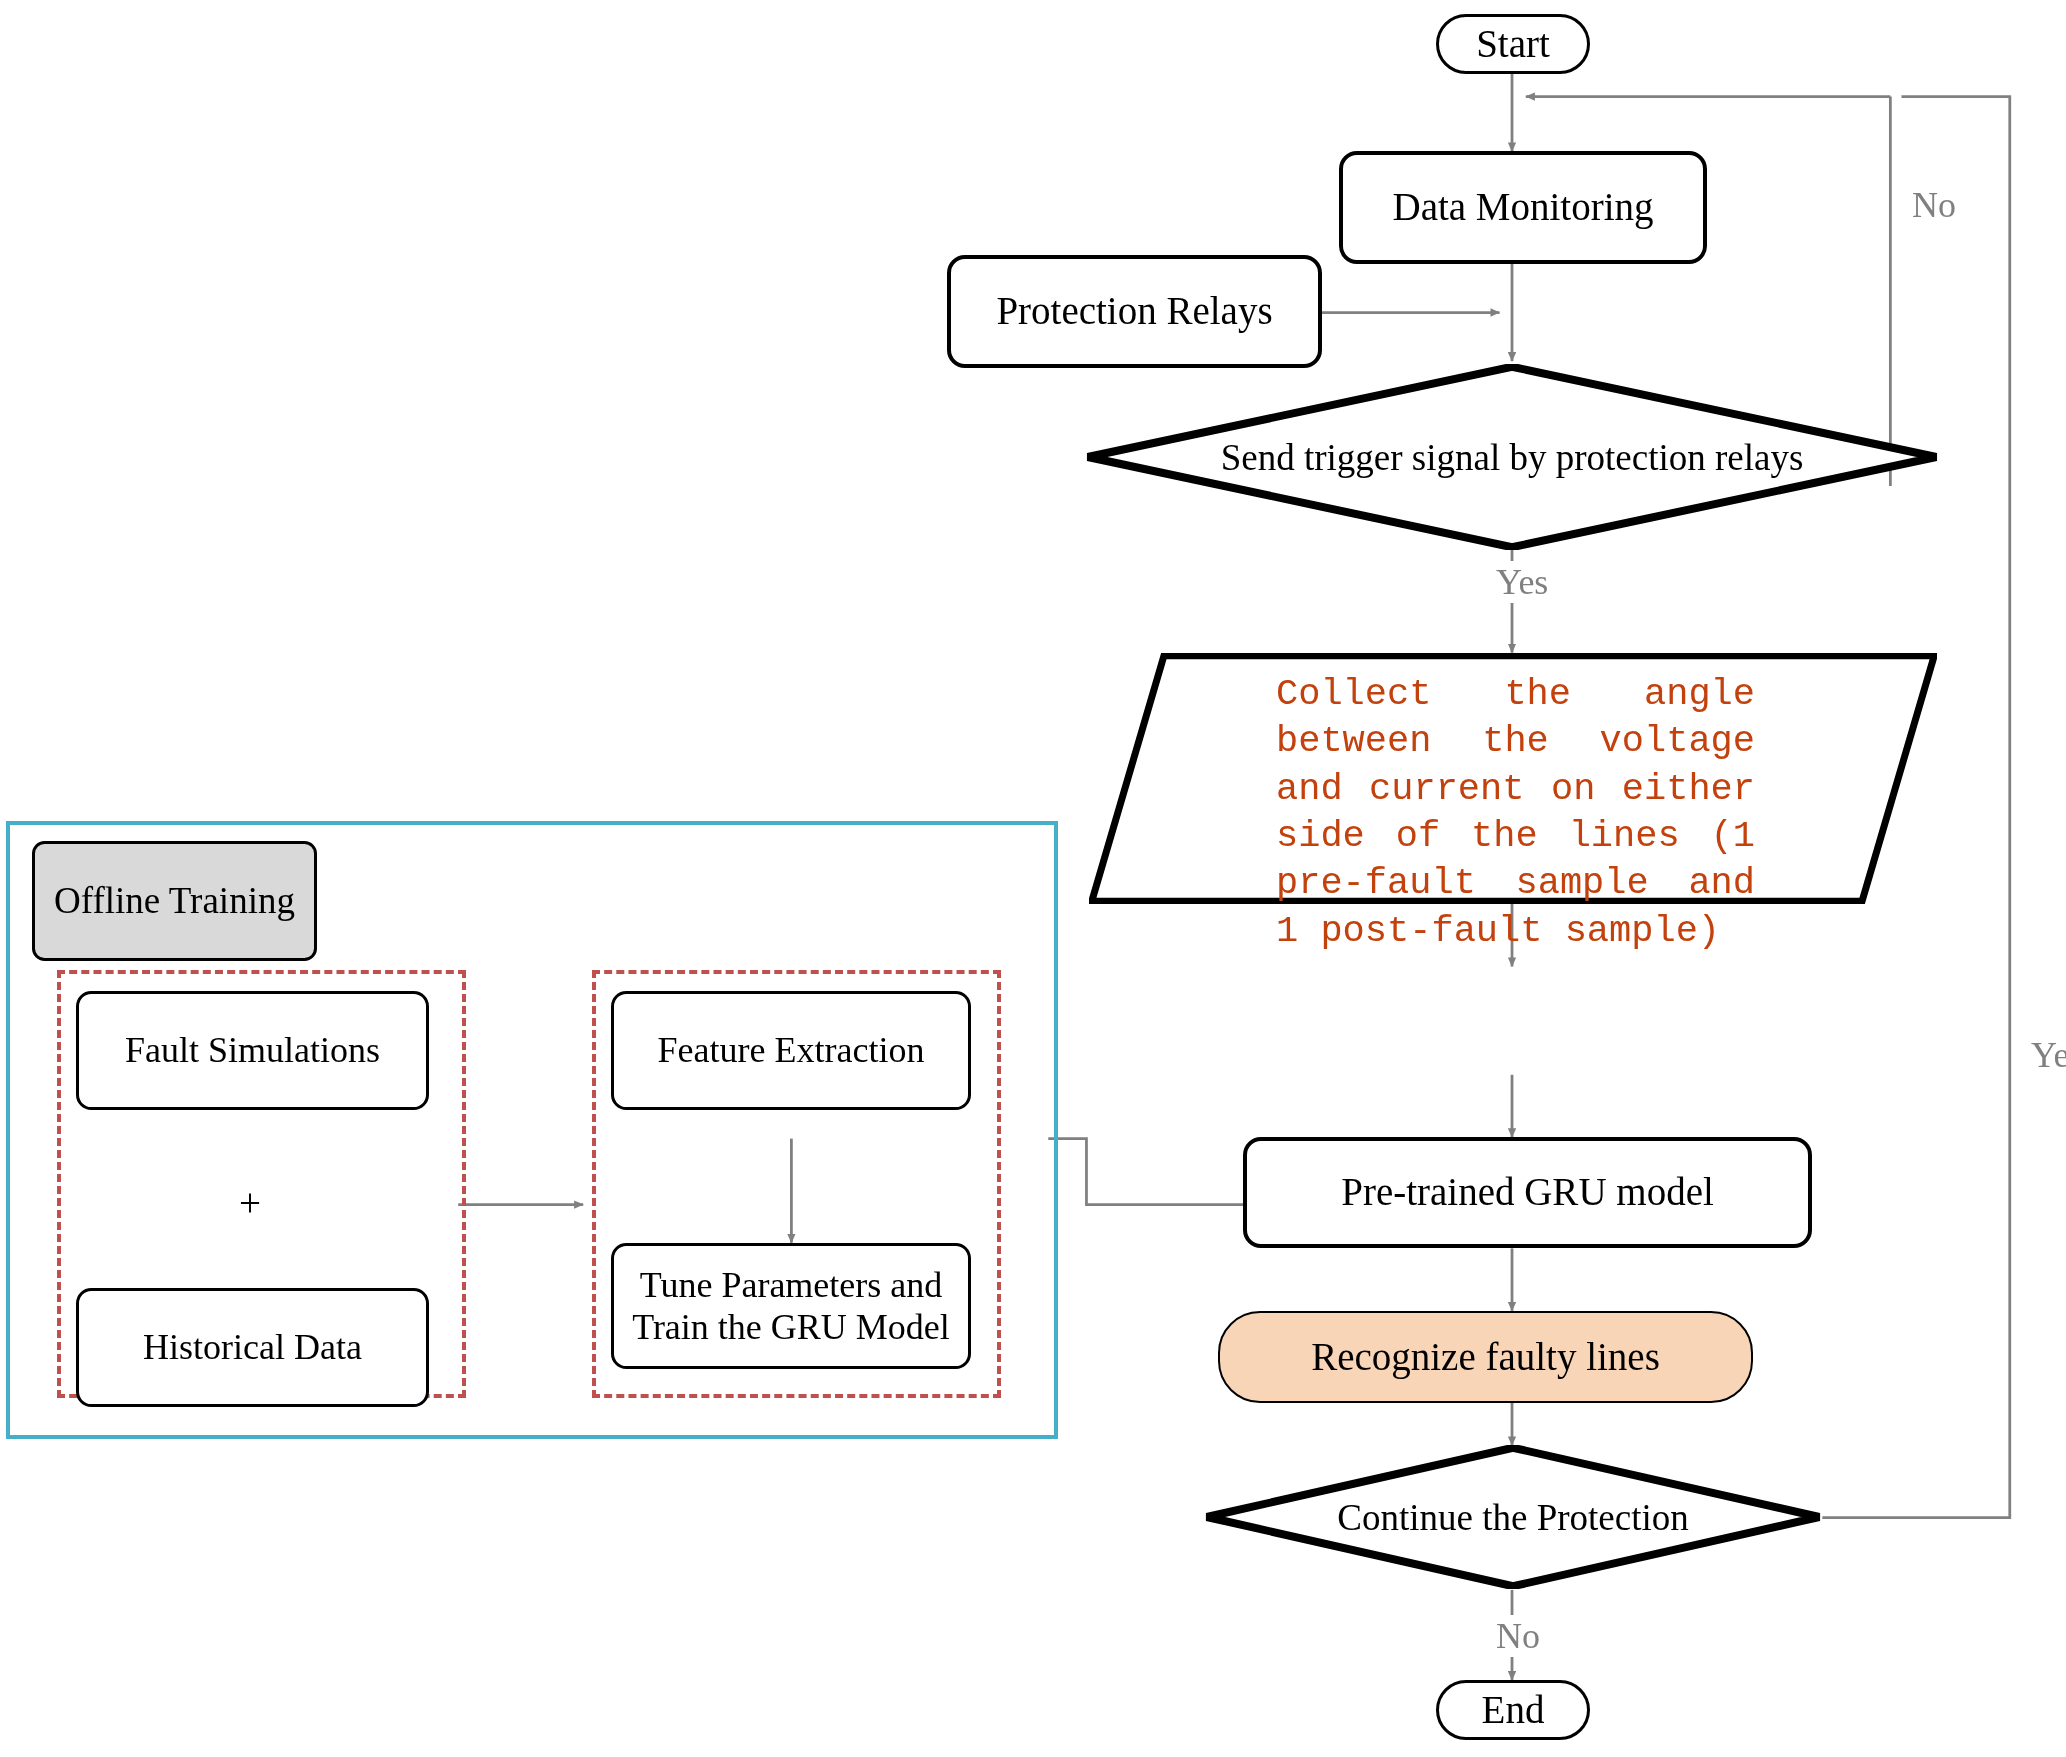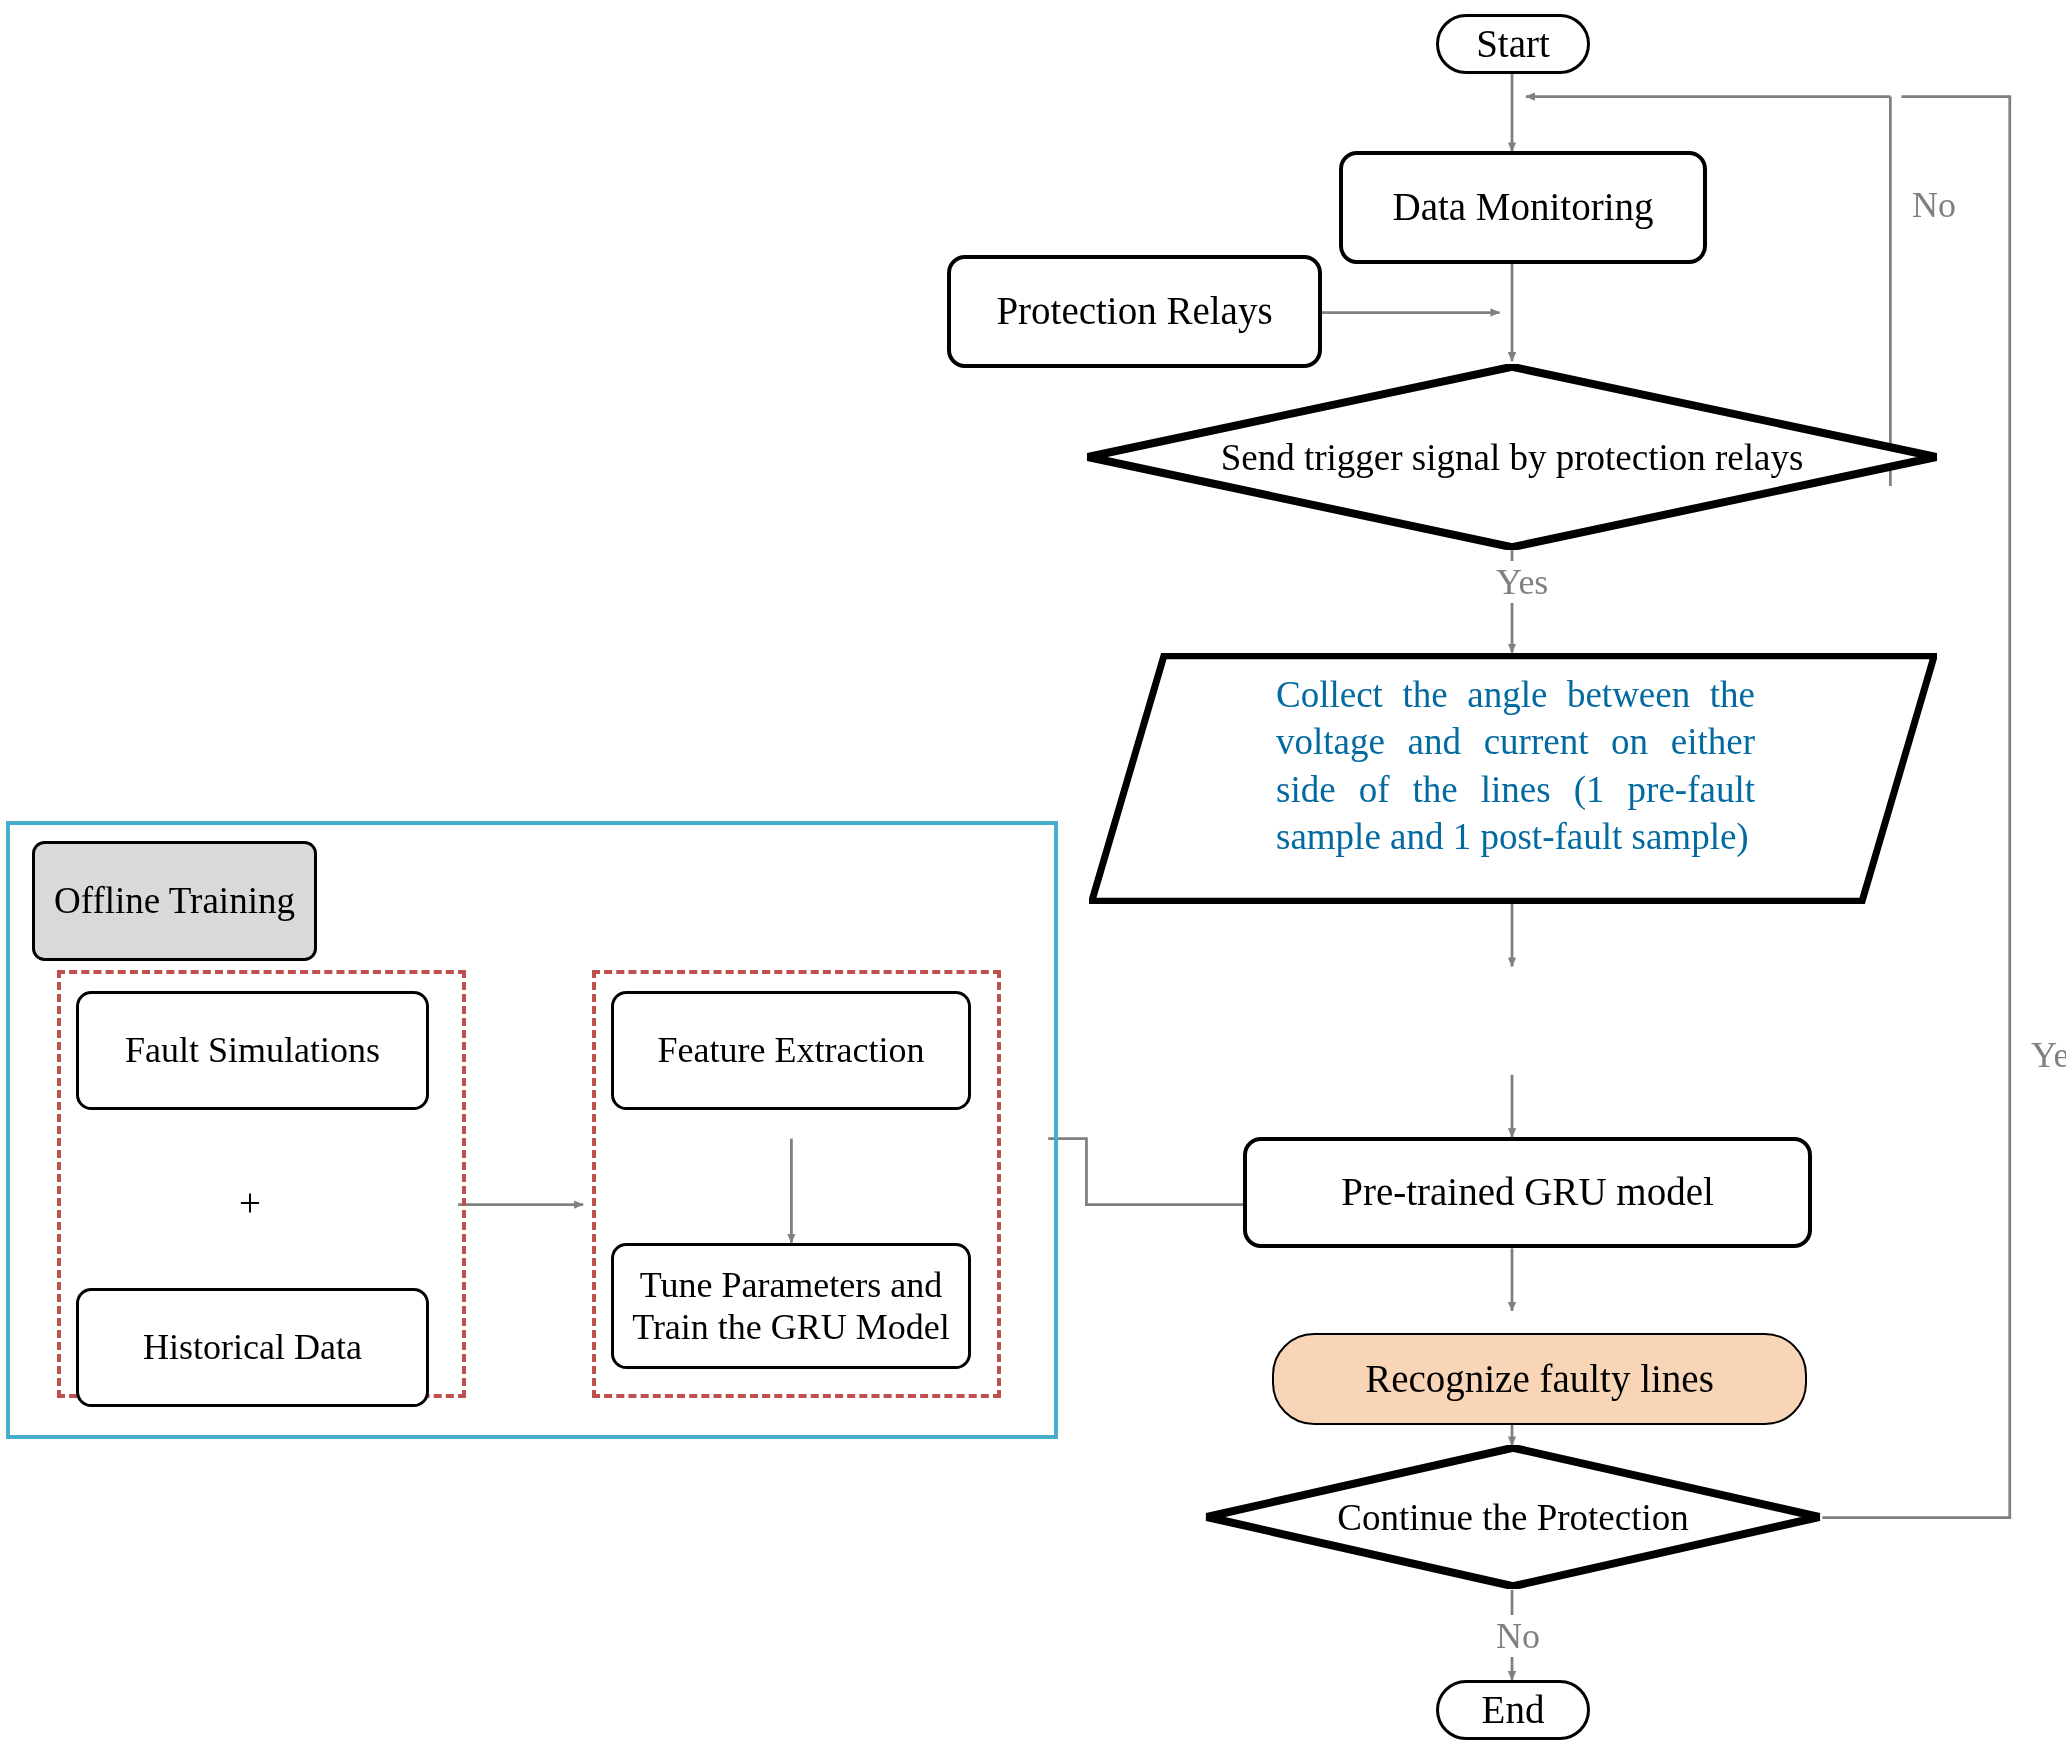--- a/index.html
+++ b/index.html
@@ -74,21 +74,22 @@
   }
   .decision svg{
     position:absolute;
     left:0;top:0;
     width:100%;height:100%;
     z-index:1;
   }
   .io-par{
     position:absolute;
     font-size:37px;
-    color:#0369a1;
+    color:#c2410c;
+    font-family:Liberation Mono, monospace;
   }
   .io-par svg{
     position:absolute;left:0;top:0;width:100%;height:100%;z-index:1;
   }
   .io-par .ptext{
     position:absolute;
     z-index:3;
     text-align:justify;
     text-align-last:left;
     line-height:1.28;
@@ -200,21 +201,21 @@
       <polygon points="108,4 1218,4 1114,358 4,358" fill="#ffffff" stroke="#000000" stroke-width="7" vector-effect="non-scaling-stroke"></polygon>
     </svg>
     <div class="ptext" style="left:187px;top:18px;width:479px;">Collect the angle between the voltage and current on either side of the lines (1 pre-fault sample and 1 post-fault sample)</div>
   </div>
 
 
   <div class="node process" style="left:1243px;top:1137px;width:569px;height:111px;">
     <span>Pre-trained GRU model</span>
   </div>
 
-  <div class="node highlight" style="left:1272px;top:1311px;width:535px;height:92px;background:#F9D5B7;margin-top:22px;">
+  <div class="node highlight" style="left:1218px;top:1311px;width:535px;height:92px;background:#F9D5B7;">
     <span>Recognize faulty lines</span>
   </div>
 
   <div class="decision" style="left:1204px;top:1445px;width:618px;height:144px;">
     <svg viewBox="0 0 890 208" preserveAspectRatio="none">
       <polygon points="445,4 886,104 445,204 4,104" fill="#ffffff" stroke="#000000" stroke-width="8" vector-effect="non-scaling-stroke"></polygon>
     </svg>
     <span class="dlabel">Continue the Protection</span>
   </div>
 

